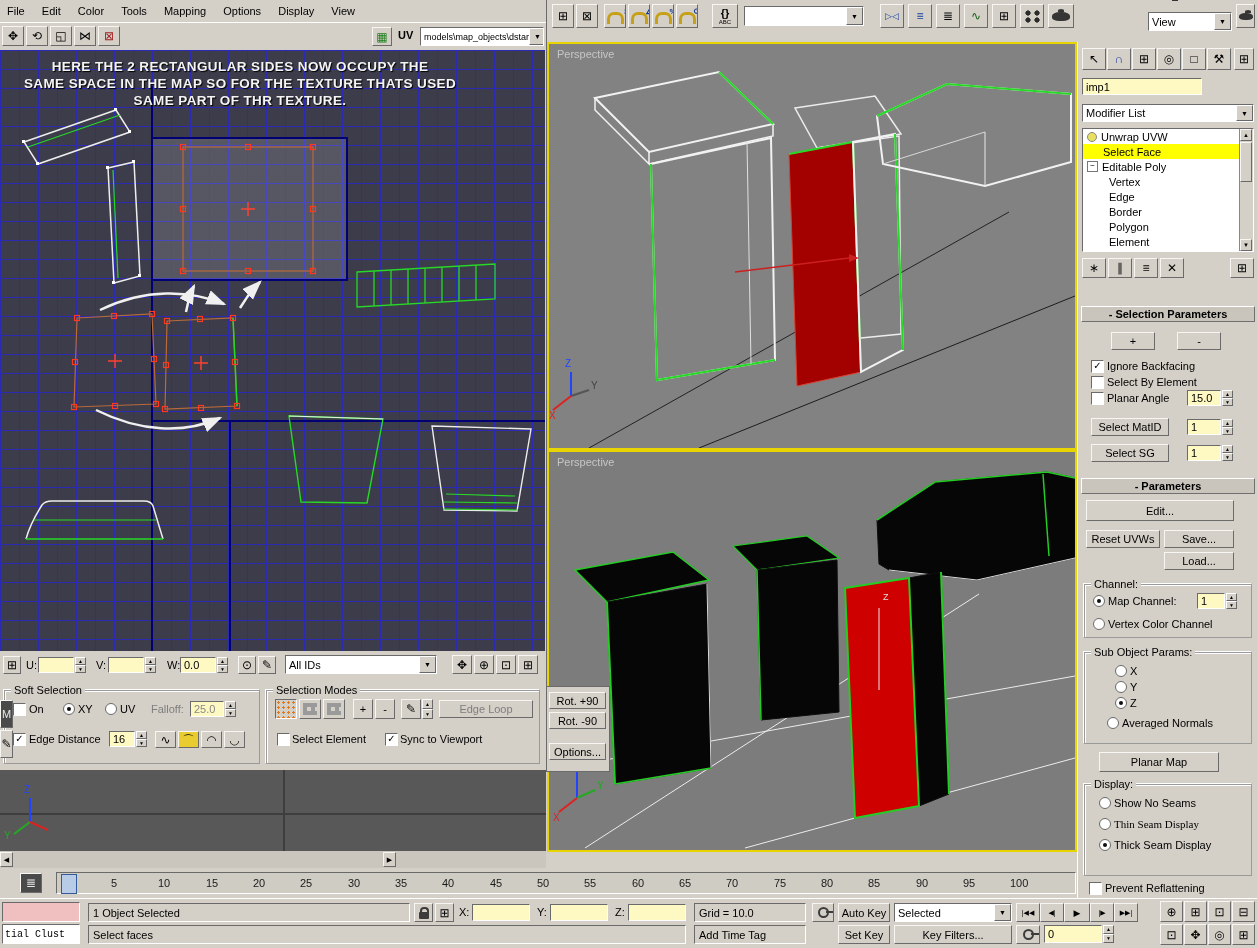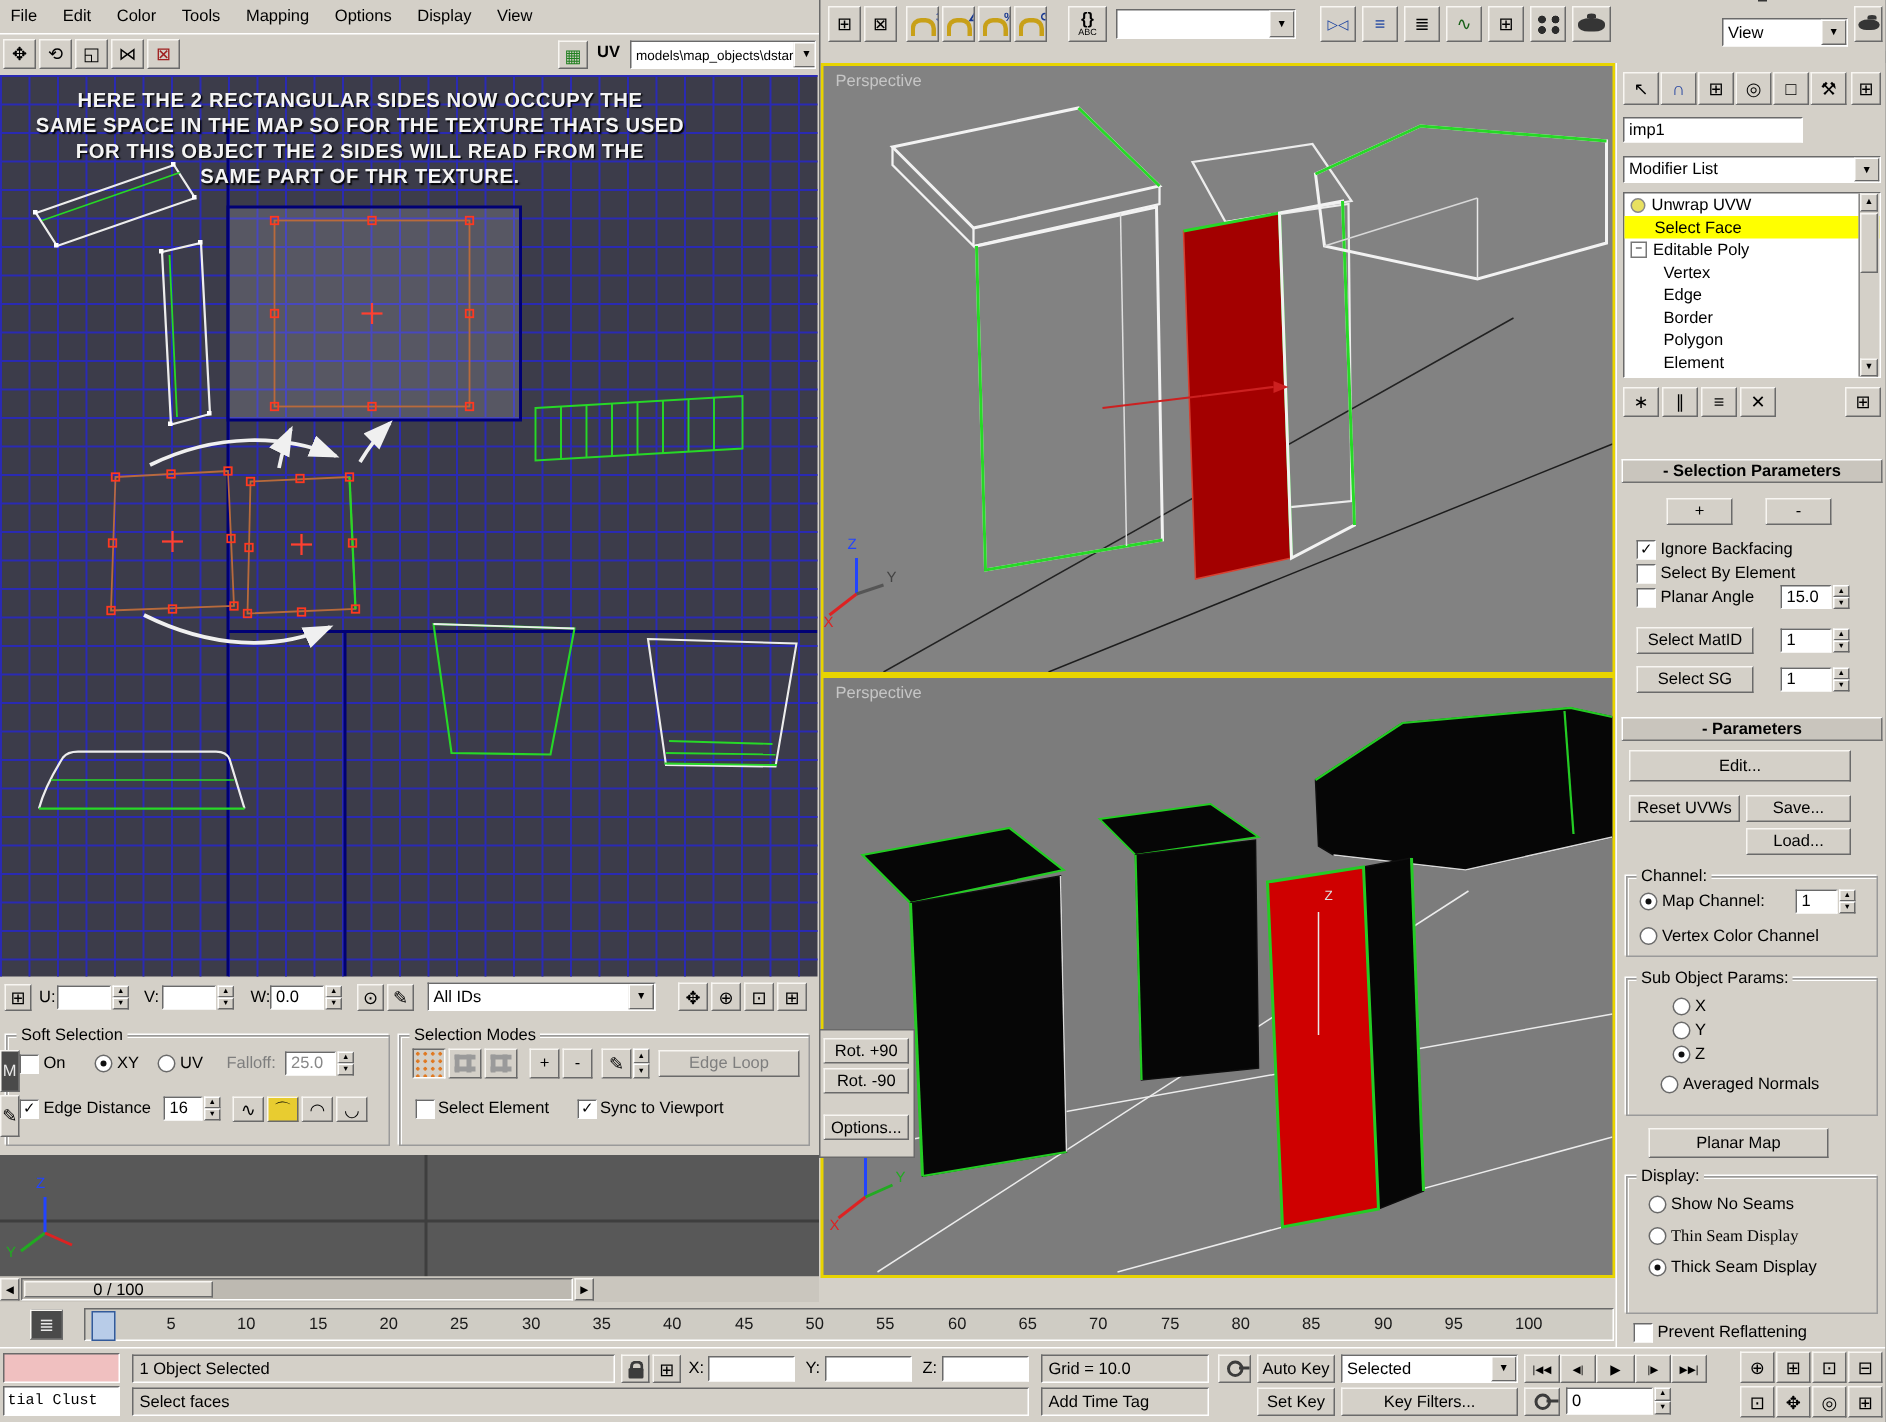--- a/index.html
+++ b/index.html
@@ -1,21 +1,21 @@
 <!DOCTYPE html>
 <html><head>
 <meta charset="utf-8">
 <style>
   html,body{margin:0;padding:0;background:#808080}
   #root{position:relative;width:1257px;height:948px;background:#d4d0c8;font-family:"Liberation Sans",sans-serif;font-size:11px;color:#000;overflow:hidden}
   .abs{position:absolute}
   .btn{position:absolute;background:#d4d0c8;border:1px solid;border-color:#f8f6f2 #6a6a6a #6a6a6a #f8f6f2;display:flex;align-items:center;justify-content:center;overflow:hidden;white-space:nowrap;box-sizing:border-box}
   .btn.dis{color:#7e7e7e}
   .btn.dark{background:#4a4a4a;color:#e8e8e8}
-  .fld{position:absolute;background:#ffffff;border:1px solid;border-color:#6a6a6a #fff #fff #6a6a6a;display:flex;align-items:center;padding:0 3px;overflow:hidden;white-space:nowrap;box-sizing:border-box}
+  .fld{position:absolute;background:#fef9c3;border:1px solid;border-color:#6a6a6a #fff #fff #6a6a6a;display:flex;align-items:center;padding:0 3px;overflow:hidden;white-space:nowrap;box-sizing:border-box}
   .sunk{border:1px solid;border-color:#6a6a6a #fff #fff #6a6a6a;box-sizing:border-box}
   .lbl{position:absolute;display:flex;align-items:center;white-space:nowrap}
   .lbl.dim{color:#7e7e7e}
   .chk{position:absolute;width:11px;height:11px;background:#fff;border:1px solid;border-color:#6a6a6a #fff #fff #6a6a6a;display:flex;align-items:center;justify-content:center;box-sizing:content-box}
   .chk.on::after{content:"✓";font-size:10px;margin-top:-2px}
   .rad{position:absolute;width:10px;height:10px;border-radius:50%;background:#fff;border:1px solid #6a6a6a;display:flex;align-items:center;justify-content:center}
   .rad.on::after{content:"";width:4px;height:4px;border-radius:50%;background:#101010}
   .grp{position:absolute;border:1px solid #9a9a9a;box-shadow:1px 1px 0 #ffffff inset, -1px -1px 0 #ffffff;box-sizing:border-box}
   .gt{position:absolute;top:-7px;left:6px;background:#d4d0c8;padding:0 3px;white-space:nowrap}
   .spin{position:absolute;width:11px;display:flex;flex-direction:column;box-sizing:border-box}
@@ -356,21 +356,20 @@
           <path d="M 100,260 C 145,238 190,240 224,254" marker-end="url(#arw)"></path>
           <path d="M 186,262 C 188,252 190,244 194,236" marker-end="url(#arw)"></path>
           <path d="M 240,258 C 246,248 252,240 260,232" marker-end="url(#arw)"></path>
           <path d="M 96,360 C 140,382 184,384 220,368" marker-end="url(#arw)"></path>
         </g>
       </svg>
 
       <div class="abs" style="left:0;top:8px;width:480px;text-align:center;color:#f4f4f4;font-weight:bold;font-size:13.5px;line-height:17px;letter-spacing:0.4px;text-shadow:1px 1px 1px #000;">
         <div>HERE THE 2 RECTANGULAR SIDES NOW OCCUPY THE</div>
         <div>SAME SPACE IN THE MAP SO FOR THE TEXTURE THATS USED</div>
-        <div>FOR THIS OBJECT THE 2 SIDES WILL READ FROM THE</div>
         <div>SAME PART OF THR TEXTURE.</div>
       </div>
     </div>
 
     <div class="abs" style="left:0;top:651px;width:546px;height:28px;">
       <div class="btn" style="left:3px;top:5px;width:18px;height:18px;">
           <span class="ico">⊞</span>
         </div>
       <span class="lbl" style="left:26px;top:8px;">U:</span>
       <div class="fld" style="left:38px;top:6px;width:36px;height:16px;"></div>
@@ -495,23 +494,20 @@
       <line x1="30" y1="52" x2="30" y2="28" stroke="#2244ff" stroke-width="2"></line>
       <line x1="30" y1="52" x2="14" y2="64" stroke="#22aa22" stroke-width="2"></line>
       <line x1="30" y1="52" x2="48" y2="60" stroke="#dd2222" stroke-width="2"></line>
     </svg>
     <span class="abs" style="left:24px;top:14px;color:#2244ff;font-size:10px;">Z</span>
     <span class="abs" style="left:4px;top:60px;color:#22aa22;font-size:10px;">Y</span>
   </div>
 
   <div class="abs" style="left:0;top:851px;width:546px;height:17px;background:#cac6be;z-index:2;">
     <div class="btn" style="left:0;top:1px;width:13px;height:15px;font-size:7px;">◀</div>
-    <div class="abs sunk" style="left:14px;top:1px;width:368px;height:15px;background:#bdb9b1;">
-      <div class="btn" style="left:1px;top:1px;width:126px;height:11px;">0 / 100</div>
-    </div>
     <div class="btn" style="left:383px;top:1px;width:13px;height:15px;font-size:7px;">▶</div>
   </div>
 
   <div class="abs" style="left:0;top:869px;width:1078px;height:29px;background:#d4d0c8;">
     <div class="btn dark" style="left:20px;top:4px;width:22px;height:20px;">
         <span class="ico">≣</span>
       </div>
     <div class="abs sunk" style="left:56px;top:3px;width:1020px;height:22px;background:#cfccc4;">
       <div class="abs" style="left:4px;top:1px;width:14px;height:18px;background:#b8cce8;border:1px solid #335a99;"></div>
       <span class="tick" style="left:54px;">5</span>

